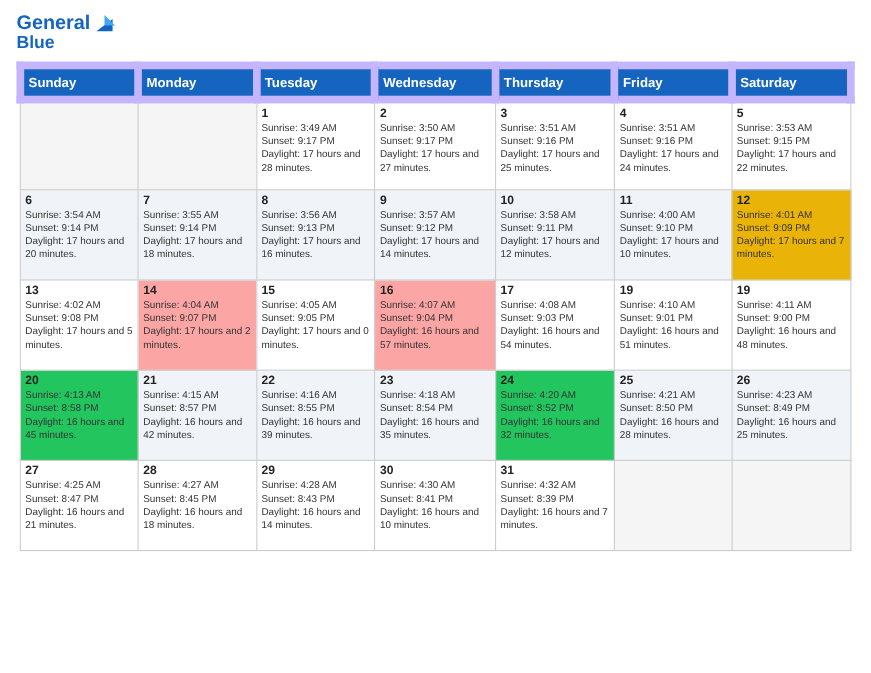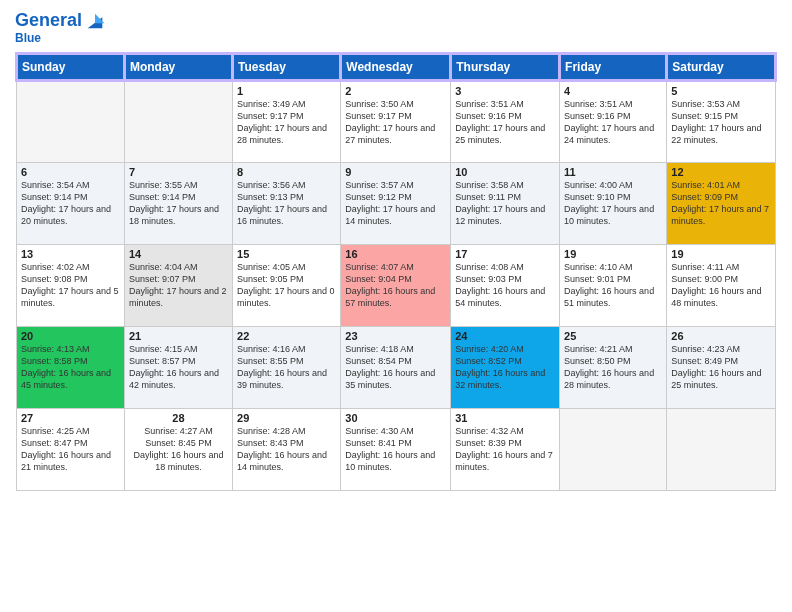--- a/index.html
+++ b/index.html
@@ -60,21 +60,21 @@
       border-collapse: collapse;
       flex: 1;
     }
     .calendar th {
       background-color: #1565c0;
       color: #fff;
       font-size: 12px;
       font-weight: bold;
       padding: 5px 4px;
       text-align: left;
-      border: 3px solid #c4b5fd;
+      border: 7px solid #c4b5fd;
     }
     .calendar td {
       vertical-align: top;
       border: 1px solid #ccc;
       padding: 3px 4px;
       font-size: 9.5px;
       color: #222;
       width: 113px;
       height: 82px;
       background: #fff;
@@ -108,21 +108,21 @@
       <div>
         <div style="display:flex;align-items:center;">
           <span class="logo-text">
             <span>General</span>
           </span>
           <svg class="logo-icon" viewBox="0 0 30 30" xmlns="http://www.w3.org/2000/svg">
             <polygon points="5,25 25,10 25,25" fill="#1565c0"></polygon>
             <polygon points="15,5 28,18 15,18" fill="#42a5f5"></polygon>
           </svg>
         </div>
-        <div style="font-size:12px;font-weight:bold;color:#1565c0;line-height:1;">Blue</div>
+        <div style="font-size:16px;font-weight:bold;color:#1565c0;line-height:1;">Blue</div>
       </div>
     </div>
     <div class="title-block">
       <div class="month-title"></div>
       <div class="location"></div>
     </div>
   </div>
 
   <table class="calendar">
     <thead>
@@ -189,21 +189,21 @@
           <td style="background: #eab308;">
             <div class="day-num">12</div>
             <div class="day-info">Sunrise: 4:01 AM<br>Sunset: 9:09 PM<br>Daylight: 17 hours and 7 minutes.</div>
           </td>
         </tr>
         <tr>
           <td style="background: rgb(255, 255, 255);">
             <div class="day-num">13</div>
             <div class="day-info">Sunrise: 4:02 AM<br>Sunset: 9:08 PM<br>Daylight: 17 hours and 5 minutes.</div>
           </td>
-          <td style="background: #e5e5e5;">
+          <td style="background: #fca5a5;">
             <div class="day-num">14</div>
             <div class="day-info">Sunrise: 4:04 AM<br>Sunset: 9:07 PM<br>Daylight: 17 hours and 2 minutes.</div>
           </td>
           <td style="background: rgb(255, 255, 255);">
             <div class="day-num">15</div>
             <div class="day-info">Sunrise: 4:05 AM<br>Sunset: 9:05 PM<br>Daylight: 17 hours and 0 minutes.</div>
           </td>
           <td style="background: #fca5a5;">
             <div class="day-num">16</div>
             <div class="day-info">Sunrise: 4:07 AM<br>Sunset: 9:04 PM<br>Daylight: 16 hours and 57 minutes.</div>
@@ -231,39 +231,39 @@
             <div class="day-info">Sunrise: 4:15 AM<br>Sunset: 8:57 PM<br>Daylight: 16 hours and 42 minutes.</div>
           </td>
           <td style="background: rgb(240, 244, 248);">
             <div class="day-num">22</div>
             <div class="day-info">Sunrise: 4:16 AM<br>Sunset: 8:55 PM<br>Daylight: 16 hours and 39 minutes.</div>
           </td>
           <td style="background: rgb(240, 244, 248);">
             <div class="day-num">23</div>
             <div class="day-info">Sunrise: 4:18 AM<br>Sunset: 8:54 PM<br>Daylight: 16 hours and 35 minutes.</div>
           </td>
-          <td style="background: #0ea5e9; margin-left: 38px;">
+          <td style="background: #22c55e; margin-left: 38px;">
             <div class="day-num">24</div>
             <div class="day-info">Sunrise: 4:20 AM<br>Sunset: 8:52 PM<br>Daylight: 16 hours and 32 minutes.</div>
           </td>
           <td style="background: rgb(240, 244, 248);">
             <div class="day-num">25</div>
             <div class="day-info">Sunrise: 4:21 AM<br>Sunset: 8:50 PM<br>Daylight: 16 hours and 28 minutes.</div>
           </td>
           <td style="background: rgb(240, 244, 248);">
             <div class="day-num">26</div>
             <div class="day-info">Sunrise: 4:23 AM<br>Sunset: 8:49 PM<br>Daylight: 16 hours and 25 minutes.</div>
           </td>
         </tr>
         <tr>
           <td style="background: rgb(255, 255, 255);">
             <div class="day-num">27</div>
             <div class="day-info">Sunrise: 4:25 AM<br>Sunset: 8:47 PM<br>Daylight: 16 hours and 21 minutes.</div>
           </td>
-          <td style="background: rgb(255, 255, 255); text-align: center;">
+          <td style="background: rgb(255, 255, 255);">
             <div class="day-num">28</div>
             <div class="day-info">Sunrise: 4:27 AM<br>Sunset: 8:45 PM<br>Daylight: 16 hours and 18 minutes.</div>
           </td>
           <td style="background: rgb(255, 255, 255);">
             <div class="day-num">29</div>
             <div class="day-info">Sunrise: 4:28 AM<br>Sunset: 8:43 PM<br>Daylight: 16 hours and 14 minutes.</div>
           </td>
           <td style="background: rgb(255, 255, 255);">
             <div class="day-num">30</div>
             <div class="day-info">Sunrise: 4:30 AM<br>Sunset: 8:41 PM<br>Daylight: 16 hours and 10 minutes.</div>

